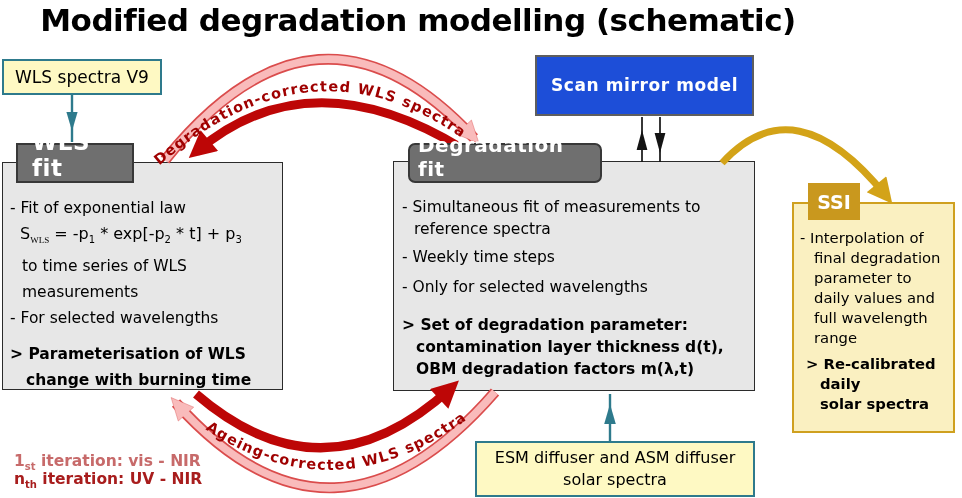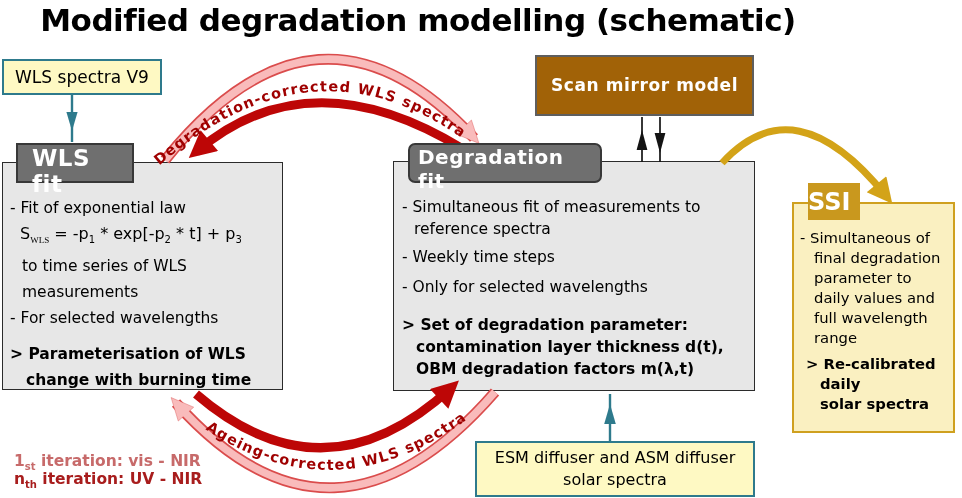--- a/index.html
+++ b/index.html
@@ -22,41 +22,41 @@
   #esm-box { left:475px; top:441px; width:276px; height:52px; font-size:16px; line-height:1.4; }
 
   .contentbox {
     position:absolute; background:#e7e7e7; border:1.5px solid #2b2b2b; z-index:1;
   }
   #wls-content { left:2px; top:162px; width:279px; height:226px; }
   #degr-content { left:393px; top:161px; width:360px; height:228px; }
 
   .headertab {
     position:absolute; background:#6f6f6f; border:2px solid #383838; color:#fff;
-    font-weight:bold; display:flex; align-items:flex-start; z-index:6;
+    font-weight:bold; display:flex; align-items:flex-end; z-index:6;
     letter-spacing:0.5px; word-spacing:4px;
   }
   #wls-header { left:16px; top:143px; width:100px; height:36px; font-size:23px; padding-left:14px; }
   #degr-header { left:408px; top:143px; width:182px; height:36px; font-size:20px; padding-left:8px;border-radius:7px; }
 
   #scan-box {
     position:absolute; left:535px; top:55px; width:215px; height:57px;
-    background:#a16207; border:2px solid #5e5e5e; color:#fff; font-weight:bold;
+    background:#1d4ed8; border:2px solid #5e5e5e; color:#fff; font-weight:bold;
     font-size:17px; letter-spacing:0.6px; text-align:center;
     display:flex; flex-direction:column; justify-content:center; line-height:1.35; z-index:6;
   }
 
   #ssi-content {
     position:absolute; left:792px; top:202px; width:159px; height:227px;
     background:#faf0c1; border:2px solid #cfa01f; z-index:1;
   }
   #ssi-header {
     position:absolute; left:808px; top:183px; width:52px; height:37px;
-    background:#c9981e; color:#fff; font-weight:bold; font-size:24px;
-    display:flex; align-items:center; justify-content:flex-start; z-index:6;
+    background:#c9981e; color:#fff; font-weight:bold; font-size:19px;
+    display:flex; align-items:center; justify-content:center; z-index:6;
   }
 
   
   .lines { position:absolute; z-index:3; }
   #wls-lines { left:10px; top:195px; width:268px; font-size:15.5px; line-height:26px; }
   #degr-lines { left:402px; top:196px; width:348px; font-size:15.5px; line-height:22px; }
   #ssi-lines { left:800px; top:228px; width:148px; font-size:14.8px; line-height:20px; }
   .ind10 { padding-left:10px; }
   .ind12 { padding-left:12px; }
   .ind14 { padding-left:14px; }
@@ -125,21 +125,21 @@
     <div class="mt8">- Only for selected wavelengths</div>
     <div class="bold mt16">&gt; Set of degradation parameter:</div>
     <div class="bold ind14">contamination layer thickness d(t),</div>
     <div class="bold ind14">OBM degradation factors m(λ,t)</div>
   </div>
 
   <div id="ssi-header">
     <span>SSI</span>
   </div>
   <div class="lines" id="ssi-lines">
-    <div>- Simultaneous of</div>
+    <div>- Interpolation of</div>
     <div class="ind14">final degradation</div>
     <div class="ind14">parameter to</div>
     <div class="ind14">daily values and</div>
     <div class="ind14">full wavelength</div>
     <div class="ind14">range</div>
     <div class="bold ind6 mt6">&gt; Re-calibrated</div>
     <div class="bold ind20">daily</div>
     <div class="bold ind20">solar spectra</div>
   </div>
 

